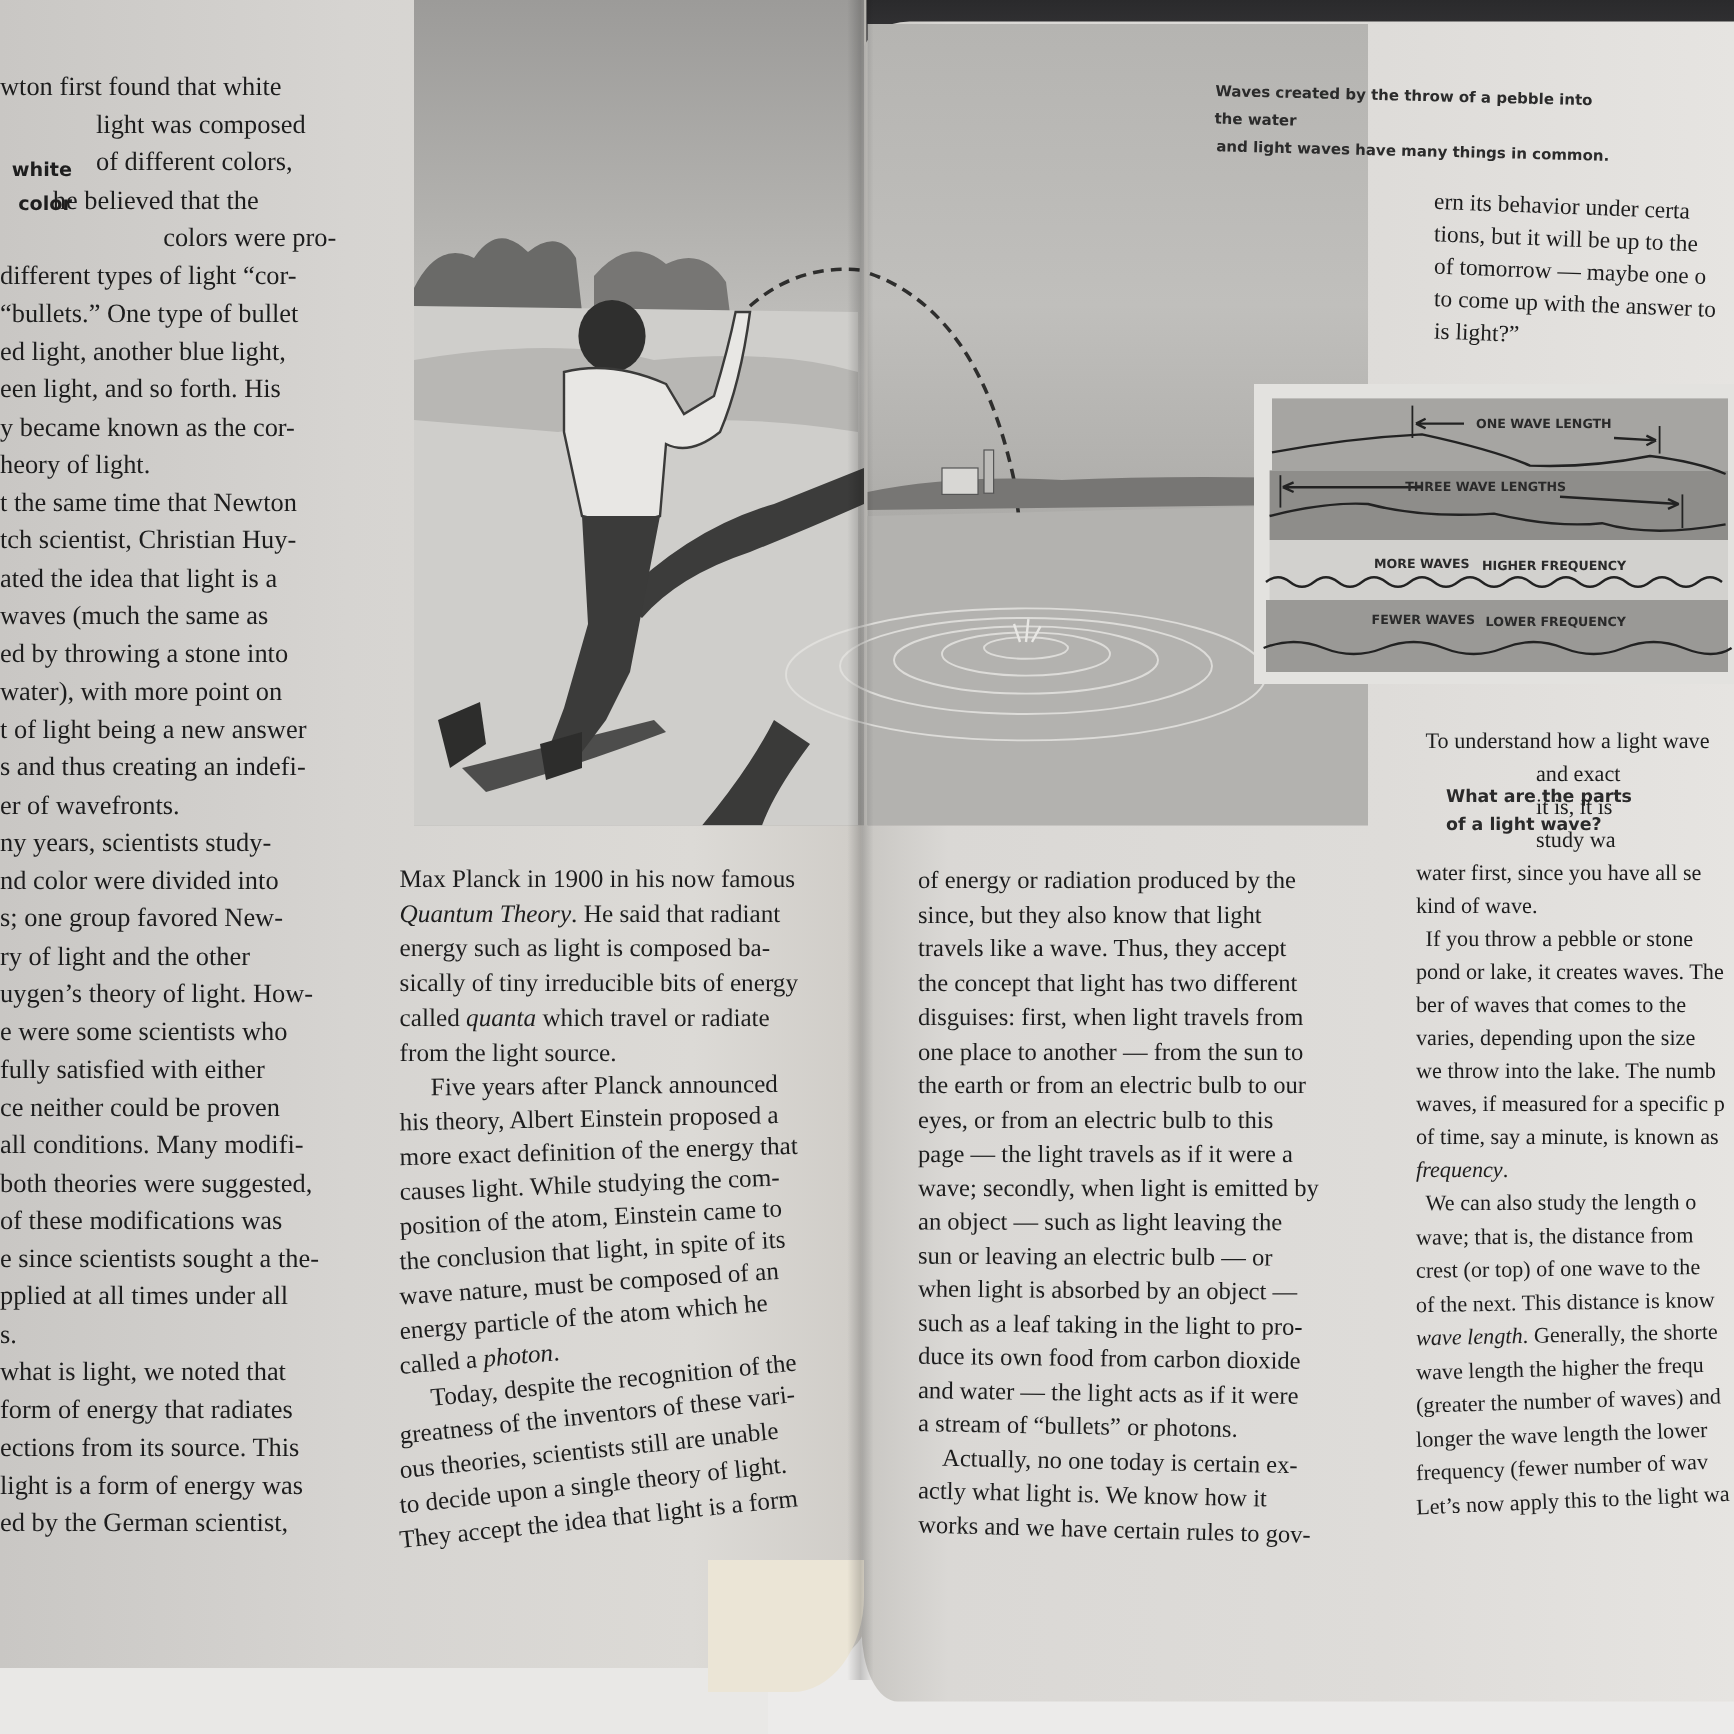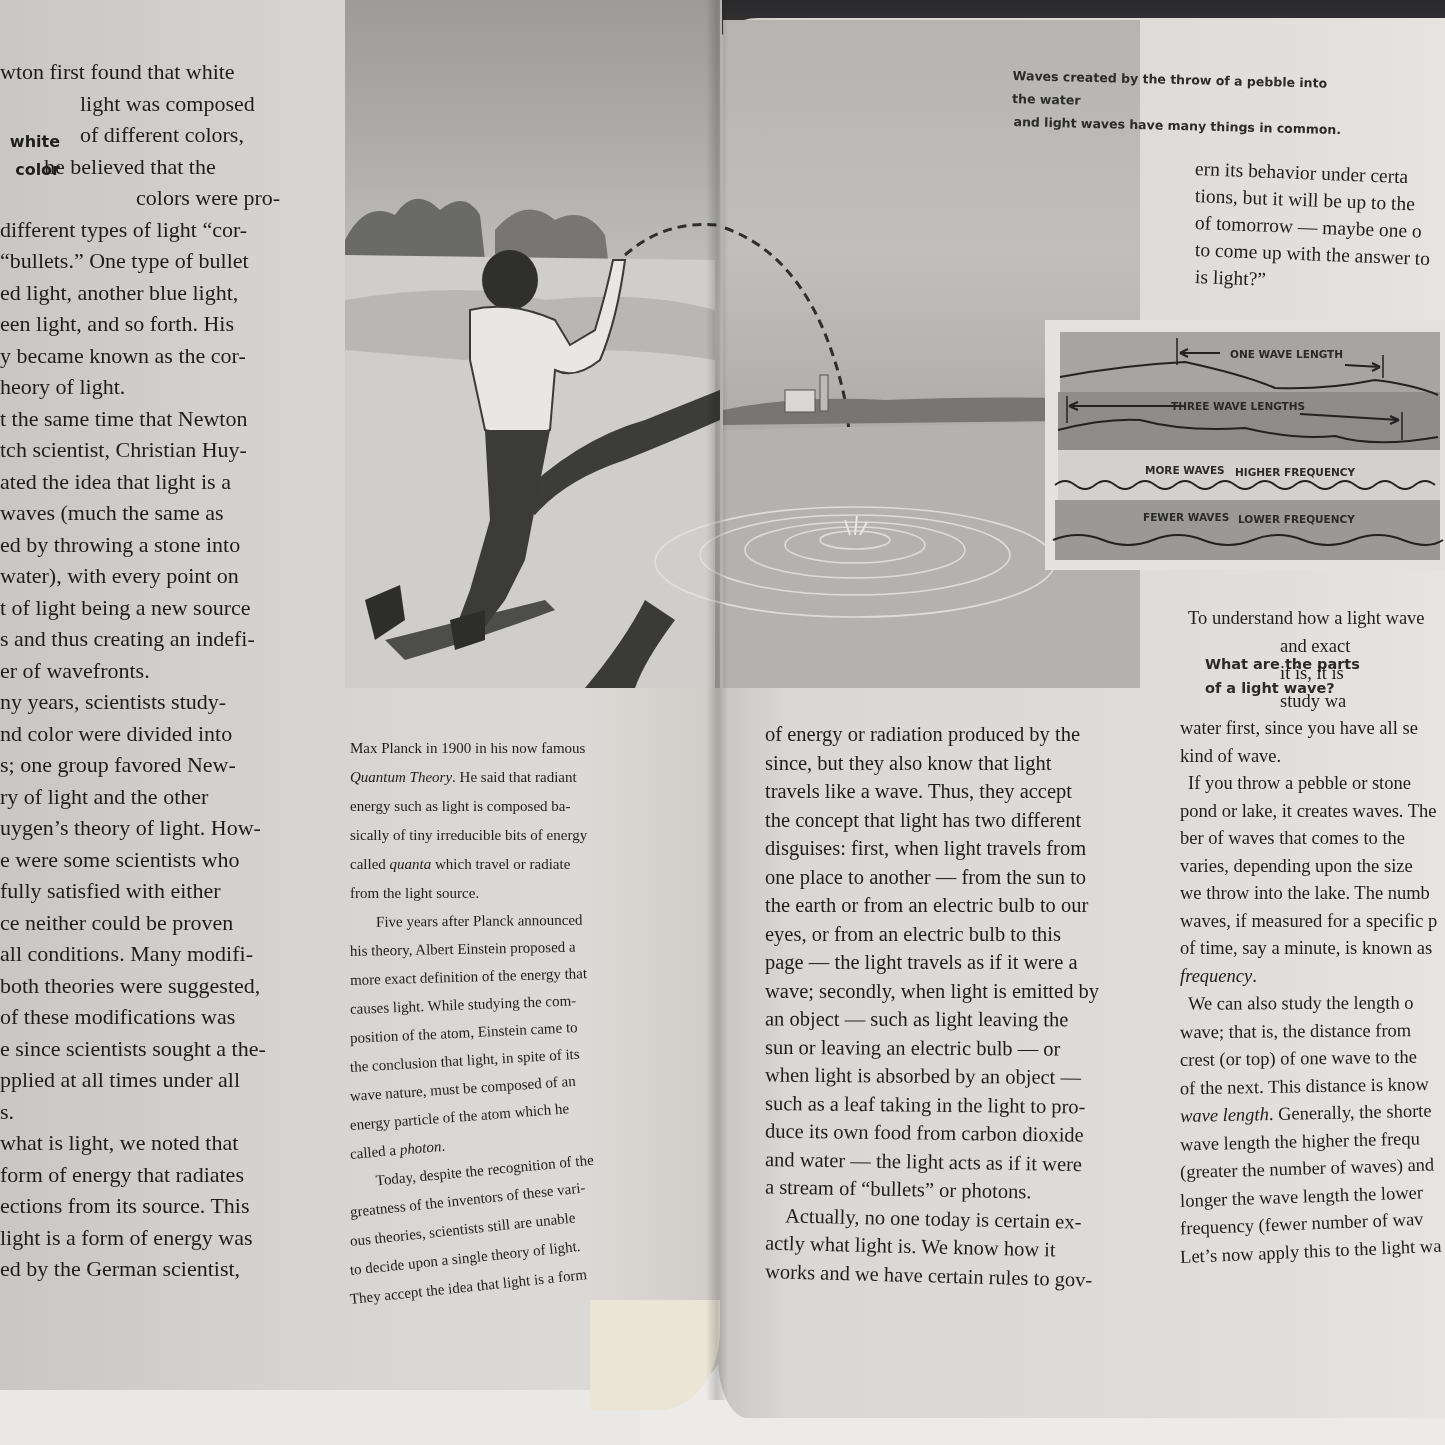--- a/index.html
+++ b/index.html
@@ -51,21 +51,21 @@
   .col { position:absolute; color:#1d1d1d; font-size:22px; line-height:31.5px; }
   .col .ln { display:block; white-space:nowrap; }
   .col .it { font-style:italic; }
 
   .col-left { left:0; top:56px; width:300px; text-align:justify; }
   .margin-note-left {
     position:absolute; left:0; top:128px; font-family:"DejaVu Sans", sans-serif;
     font-weight:bold; font-size:16px; line-height:28px; color:#1e1e1e; text-align:right; width:60px;
   }
 
-  .col-mid { left:350px; top:718px; width:360px; font-size:15px; line-height:29px;margin-top:16px; }
+  .col-mid { left:333px; top:718px; width:360px; font-size:21px; line-height:29px; }
   .col-mid .ln { transform-origin:left center; }
 
   .col-right1 { left:765px; top:720px; width:375px; font-size:20.5px; line-height:28.5px; }
 
   .col-top-right { left:1195px; top:160px; width:260px; font-size:19.5px; line-height:27px; }
   .col-right2 { left:1180px; top:605px; width:280px; font-size:18.5px; line-height:27.5px; }
   .margin-note-right {
     position:absolute; left:1205px; top:652px; font-family:"DejaVu Sans", sans-serif;
     font-weight:bold; font-size:14.5px; line-height:24px; color:#2a2a2a;
   }
@@ -152,22 +152,22 @@
     <span class="ln">“bullets.” One type of bullet</span>
     <span class="ln">ed light, another blue light,</span>
     <span class="ln">een light, and so forth. His</span>
     <span class="ln">y became known as the cor-</span>
     <span class="ln">heory of light.</span>
     <span class="ln" style="padding-left: 0px;">t the same time that Newton</span>
     <span class="ln">tch scientist, Christian Huy-</span>
     <span class="ln">ated the idea that light is a</span>
     <span class="ln">waves (much the same as</span>
     <span class="ln">ed by throwing a stone into</span>
-    <span class="ln">water), with every point on</span>
-    <span class="ln">t of light being a new source</span>
+    <span class="ln">water), with more point on</span>
+    <span class="ln">t of light being a new answer</span>
     <span class="ln">s and thus creating an indefi-</span>
     <span class="ln">er of wavefronts.</span>
     <span class="ln" style="padding-left: 0px;">ny years, scientists study-</span>
     <span class="ln">nd color were divided into</span>
     <span class="ln">s; one group favored New-</span>
     <span class="ln">ry of light and the other</span>
     <span class="ln">uygen’s theory of light. How-</span>
     <span class="ln">e were some scientists who</span>
     <span class="ln">fully satisfied with either</span>
     <span class="ln">ce neither could be proven</span>

